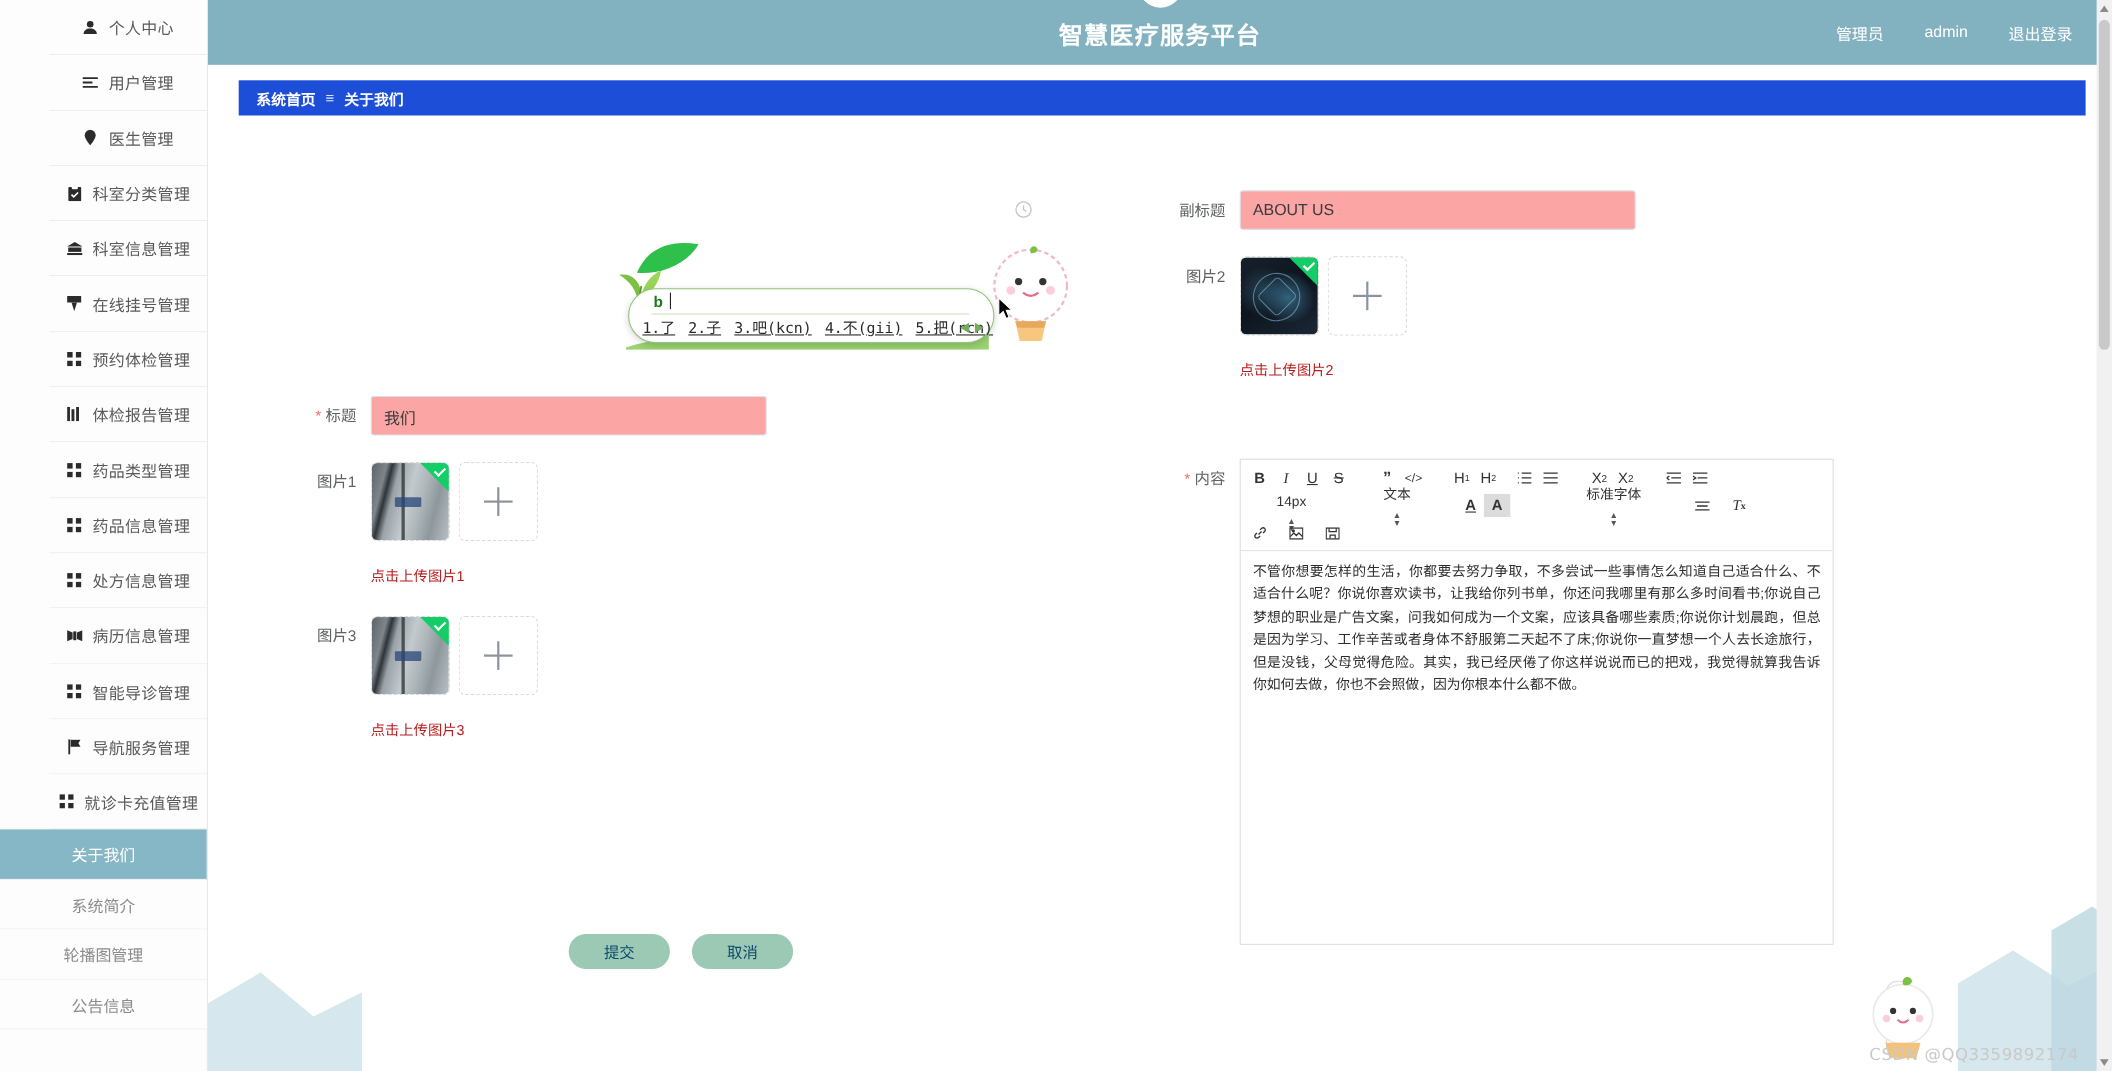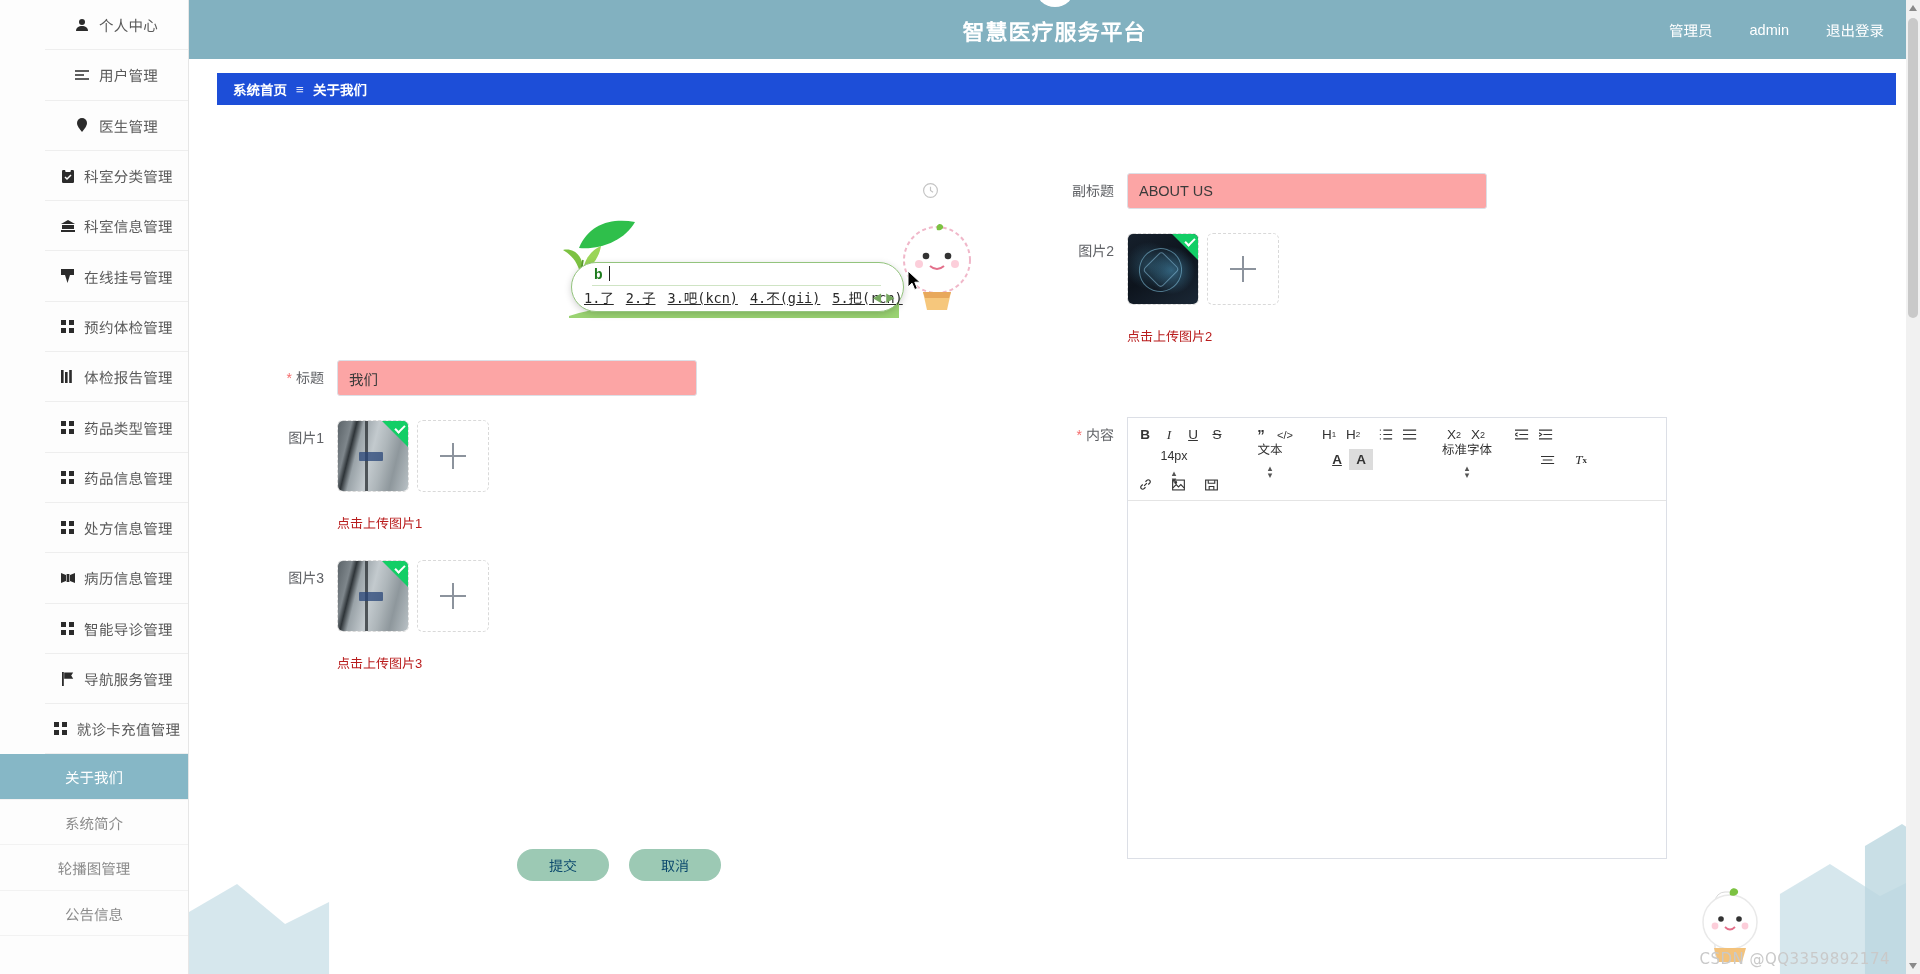--- a/index.html
+++ b/index.html
@@ -738,20 +738,21 @@
                     <span class="tb-gap-sm"></span>
                     <span class="tb-btn">
                       <svg width="13" height="12" viewBox="0 0 14 12" stroke="#333" stroke-width="1.2" fill="none">
                         <rect x="0.7" y="0.7" width="12.6" height="10.6"></rect>
                           <path d="M3.5 0.9v3.2h7V0.9M4.5 11v-3.4h5V11"></path>
                       </svg>
                     </span>
                   </div>
 
                 </div>
+                <div class="editor-content">不管你想要怎样的生活，你都要去努力争取，不多尝试一些事情怎么知道自己适合什么、不适合什么呢？你说你喜欢读书，让我给你列书单，你还问我哪里有那么多时间看书;你说自己梦想的职业是广告文案，问我如何成为一个文案，应该具备哪些素质;你说你计划晨跑，但总是因为学习、工作辛苦或者身体不舒服第二天起不了床;你说你一直梦想一个人去长途旅行，但是没钱，父母觉得危险。其实，我已经厌倦了你这样说说而已的把戏，我觉得就算我告诉你如何去做，你也不会照做，因为你根本什么都不做。</div>
               </div>
             </div>
 
           </div>
         </div>
 
         <div class="btn-row">
           <button class="btn">提交</button>
           <button class="btn">取消</button>
         </div>

